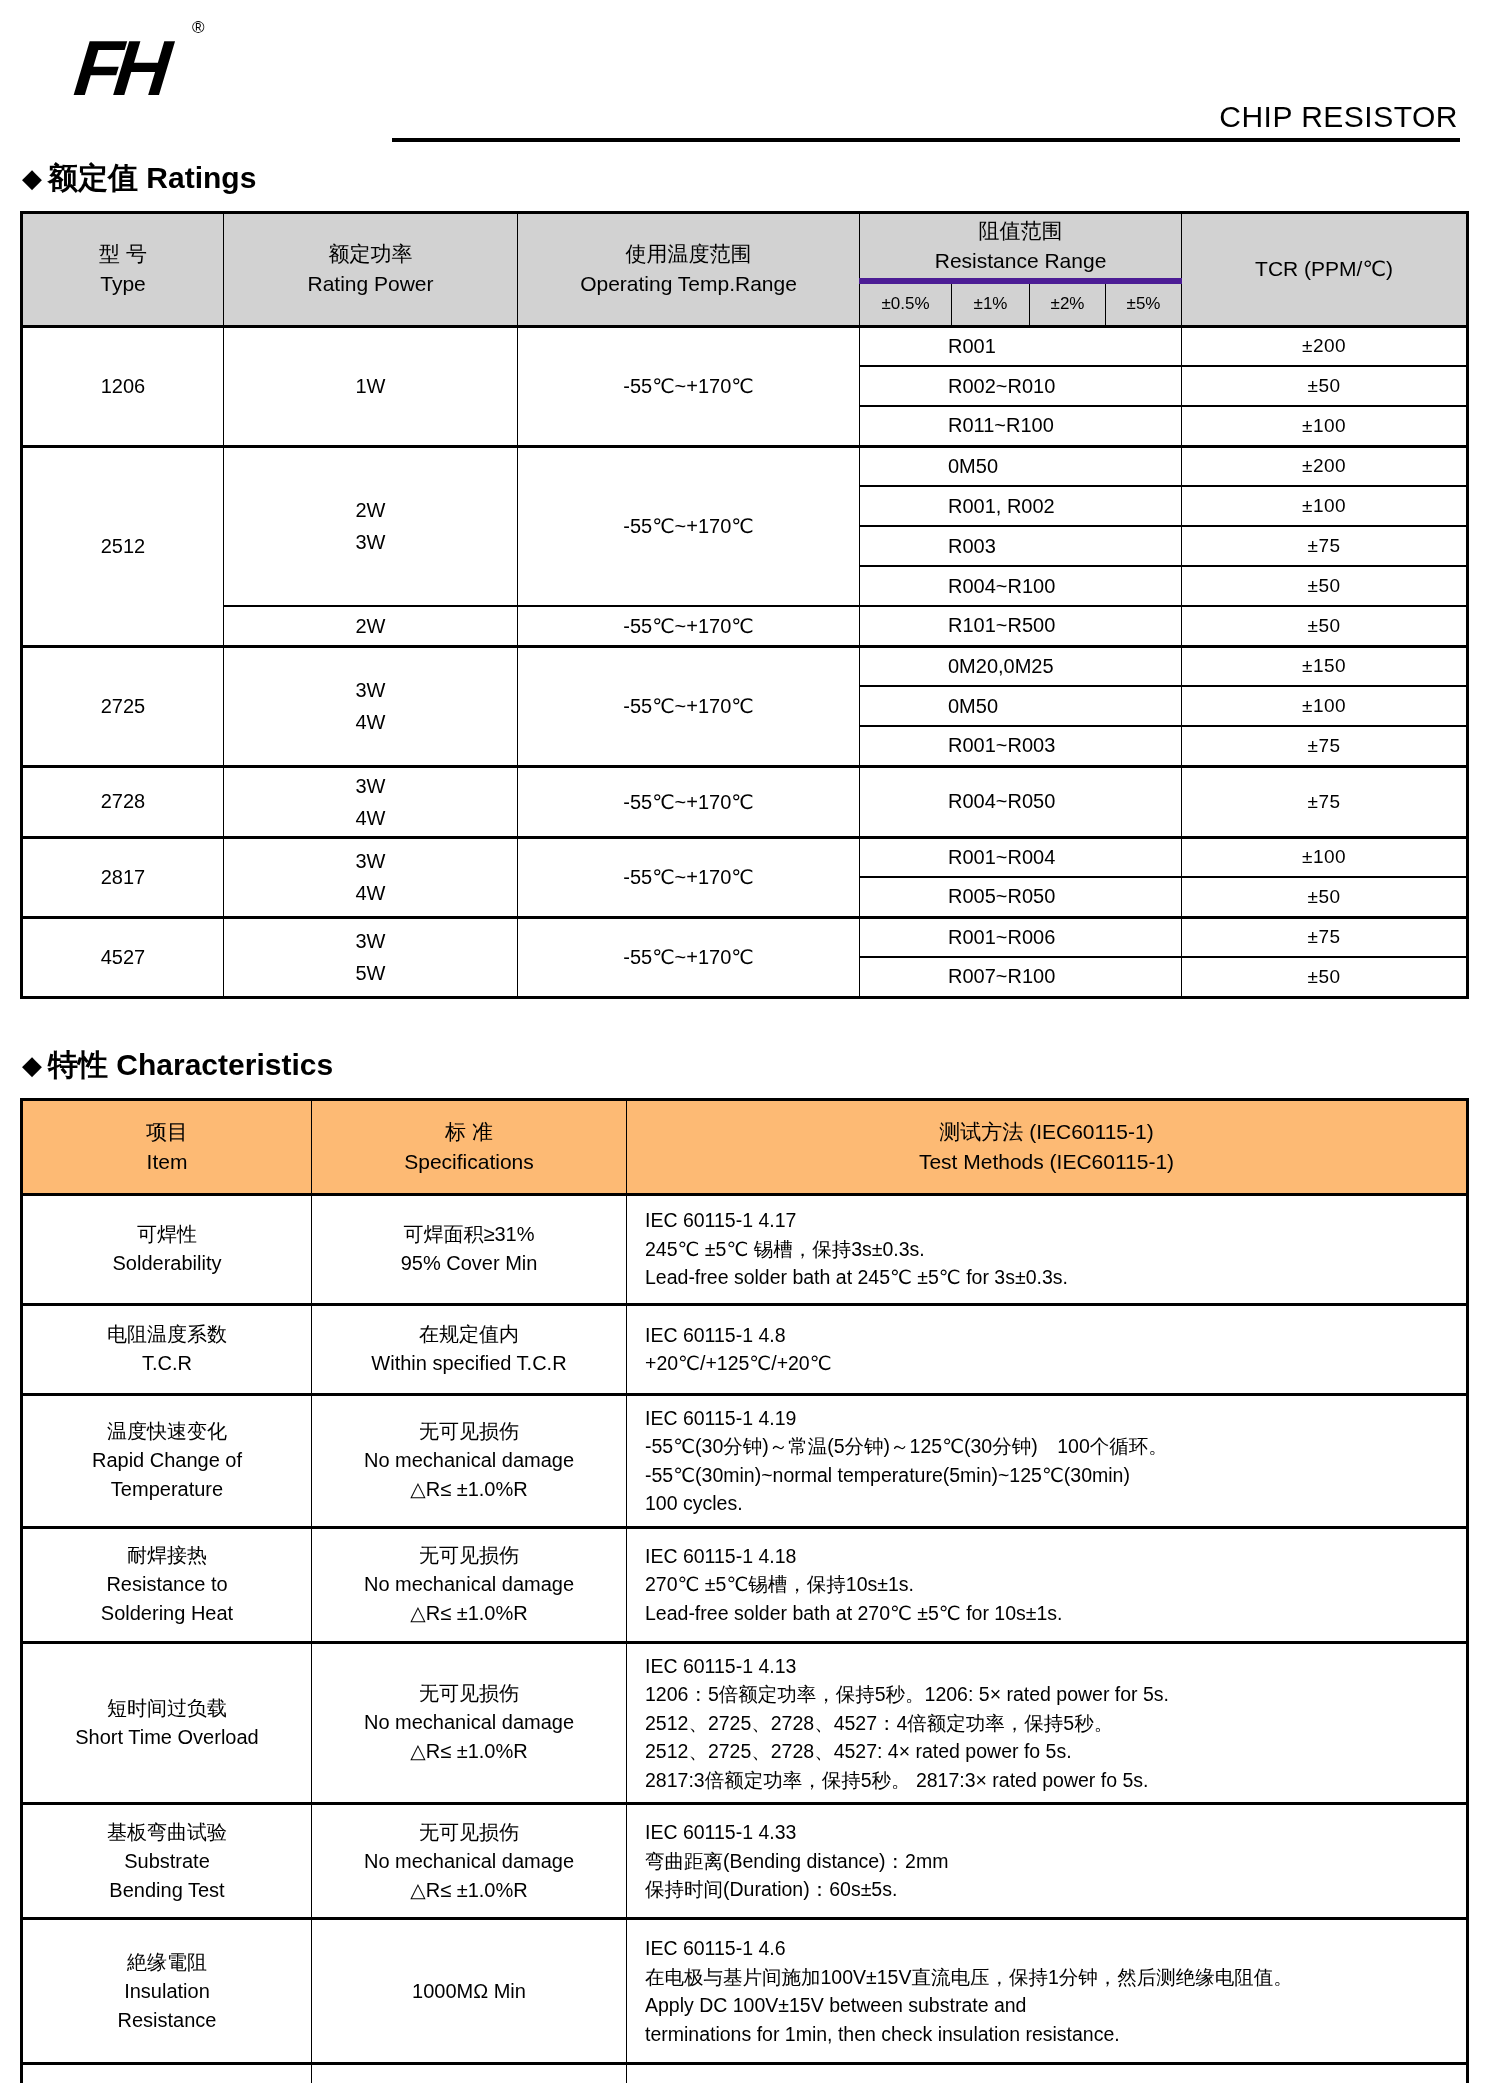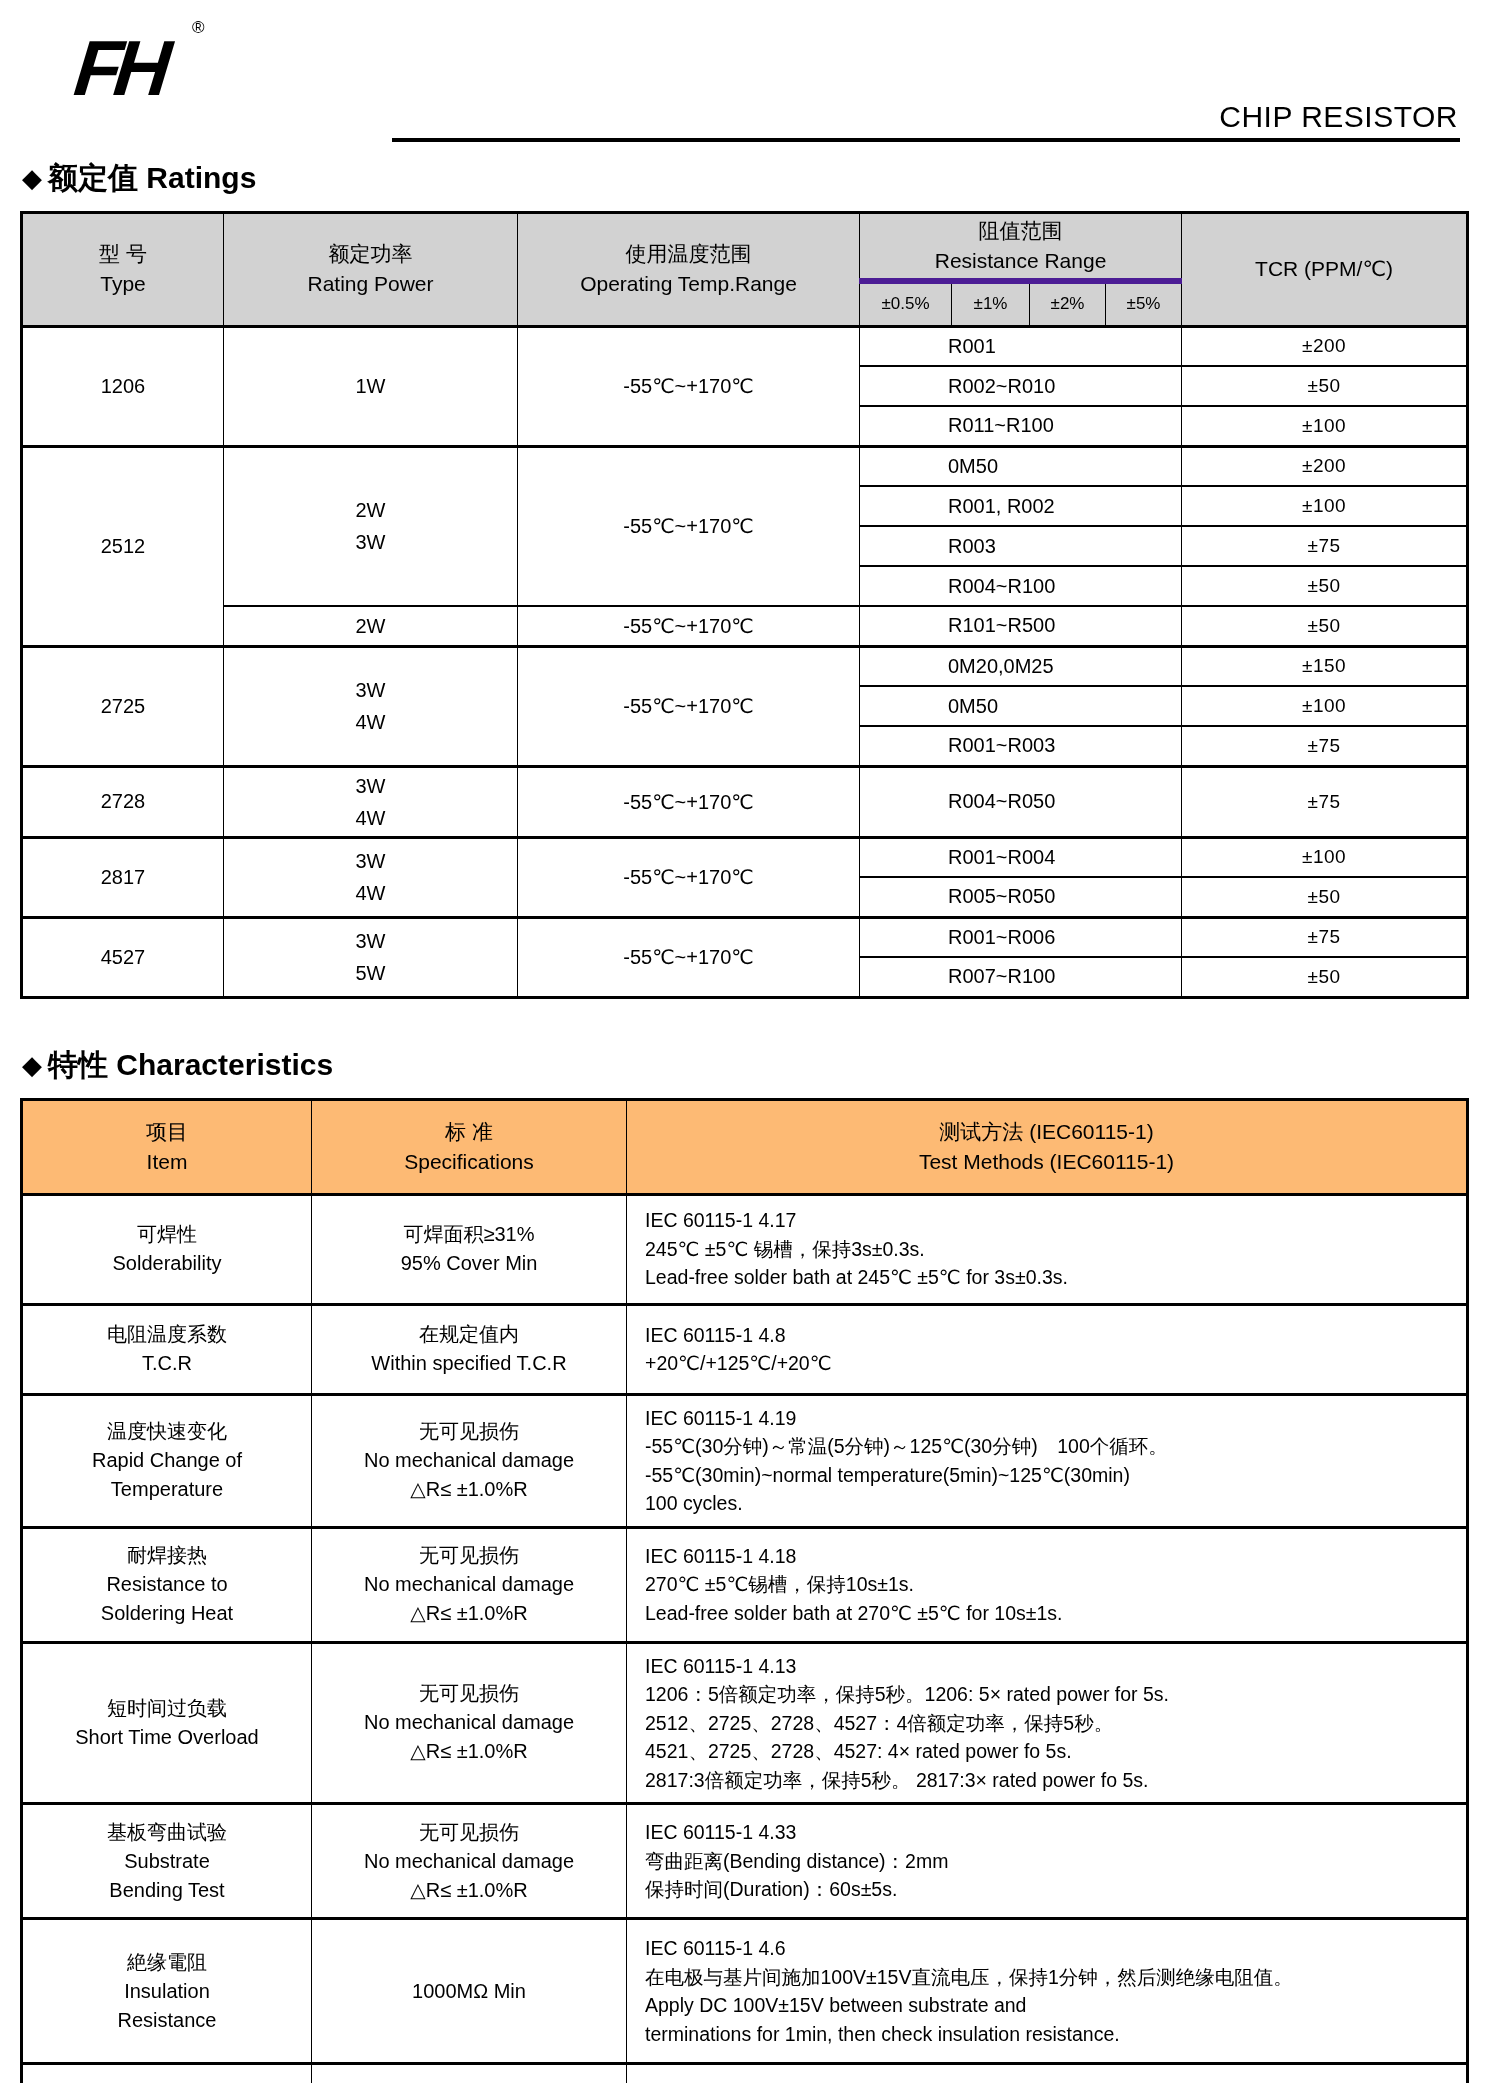--- a/index.html
+++ b/index.html
@@ -322,21 +322,21 @@
         </td>
         <td class="spec">
           <span class="zh">无可见损伤</span>
           <span class="en">No mechanical damage</span>
           <span class="en">△R≤ ±1.0%R</span>
         </td>
         <td class="method">
           <div>IEC 60115-1  4.13</div>
           <div>1206：5倍额定功率，保持5秒。1206: 5× rated power for 5s.</div>
           <div>2512、2725、2728、4527：4倍额定功率，保持5秒。</div>
-          <div>4521、2725、2728、4527:  4× rated power fo 5s.</div>
+          <div>2512、2725、2728、4527:  4× rated power fo 5s.</div>
           <div>2817:3倍额定功率，保持5秒。 2817:3× rated power fo 5s.</div>
         </td>
       </tr>
       <tr style="height:115px">
         <td class="item">
           <span class="zh">基板弯曲试验</span>
           <span class="en">Substrate</span>
           <span class="en">Bending Test</span>
         </td>
         <td class="spec">

